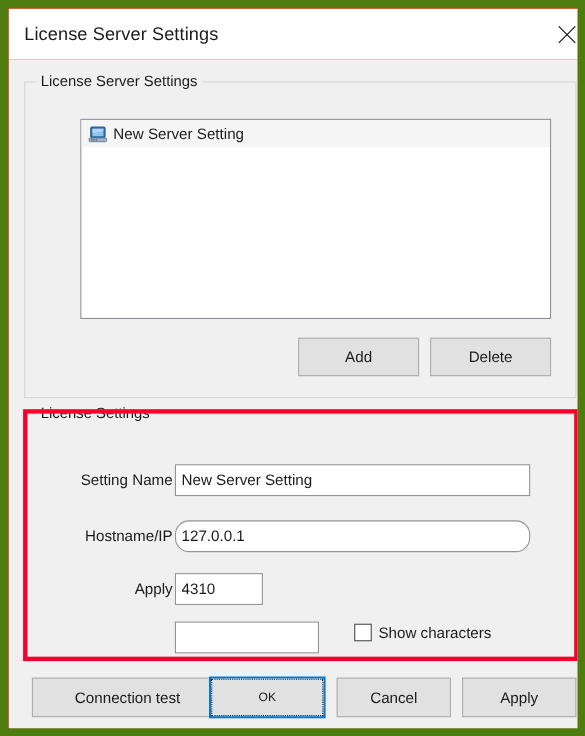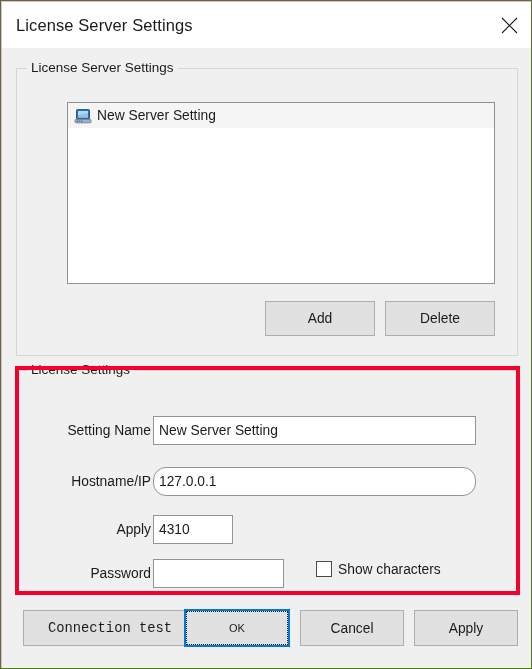--- a/index.html
+++ b/index.html
@@ -12,22 +12,22 @@
     background: #f0f0f0;
     font-family: "Liberation Sans", sans-serif;
     -webkit-font-smoothing: antialiased;
   }
 
   #dialog {
     position: relative;
     width: 532px;
     height: 669px;
     box-sizing: border-box;
-    border: 1px solid #4d7c0f;
-    background: #f0abfc;
+    border: 7px solid #4d7c0f;
+    background: #c2410c;
     overflow: hidden;
   }
 
   
   #titlebar {
     position: absolute;
     left: 1px; top: 1px;
     width: 530px;
     height: 46px;
     background: #ffffff;
@@ -220,21 +220,20 @@
     white-space: nowrap;
   }
 
   
   #btn-connection-test {
     position: absolute;
     left: 21px;
     top: 562px;
     width: 174px;
     height: 36px;
-    font-family: Liberation Mono, monospace;
   }
   #btn-ok-wrap {
     position: absolute;
     left: 182px;
     top: 561px;
     width: 106px;
     height: 38px;
     box-sizing: border-box;
     border: 2px solid #0078d7;
     background: #e1e1e1;
@@ -318,21 +317,20 @@
 
       <div class="field-label" id="label-setting-name">Setting Name</div>
       <input class="text-input" id="input-setting-name" type="text" value="New Server Setting" style="">
 
       <div class="field-label" id="label-hostname">Hostname/IP</div>
       <input class="text-input" id="input-hostname" type="text" value="127.0.0.1" style="">
 
       <div class="field-label" id="label-port">Apply</div>
       <input class="text-input" id="input-port" type="text" value="4310" style="">
 
-      <div class="field-label" id="label-password">Password</div>
       <input class="text-input" id="input-password" type="password" value="" style="">
 
       <div id="show-chars-row">
         <div id="show-chars-box"></div>
         <div id="show-chars-label">Show characters</div>
       </div>
     </div>
 
     <div id="red-annotation"></div>
 

